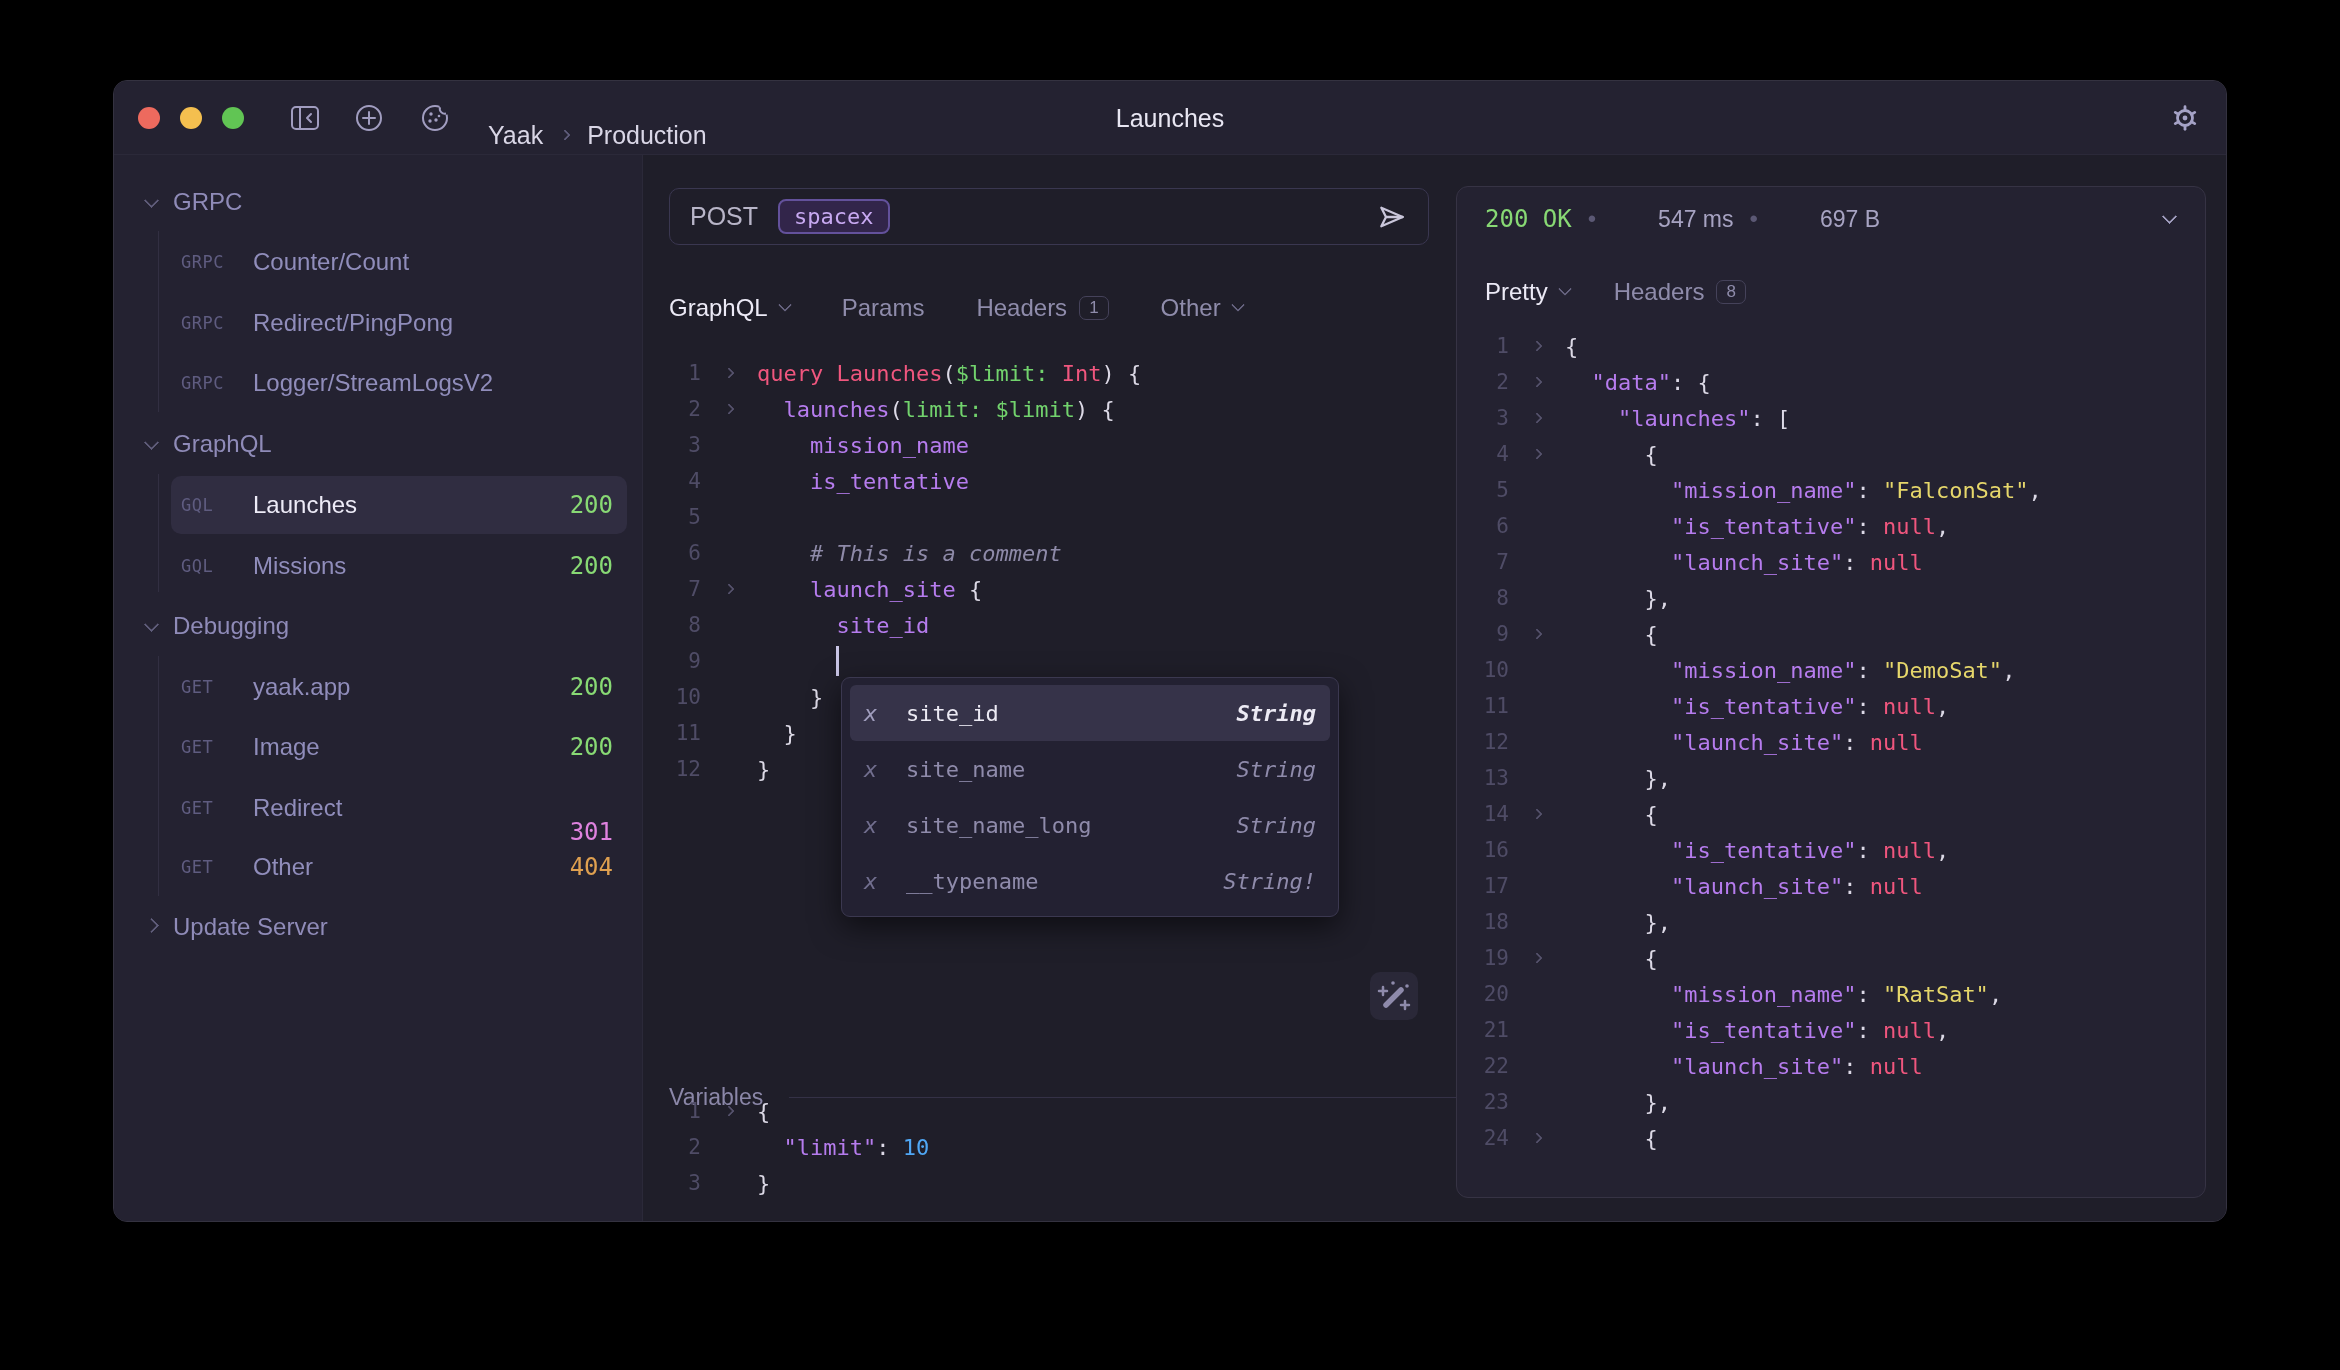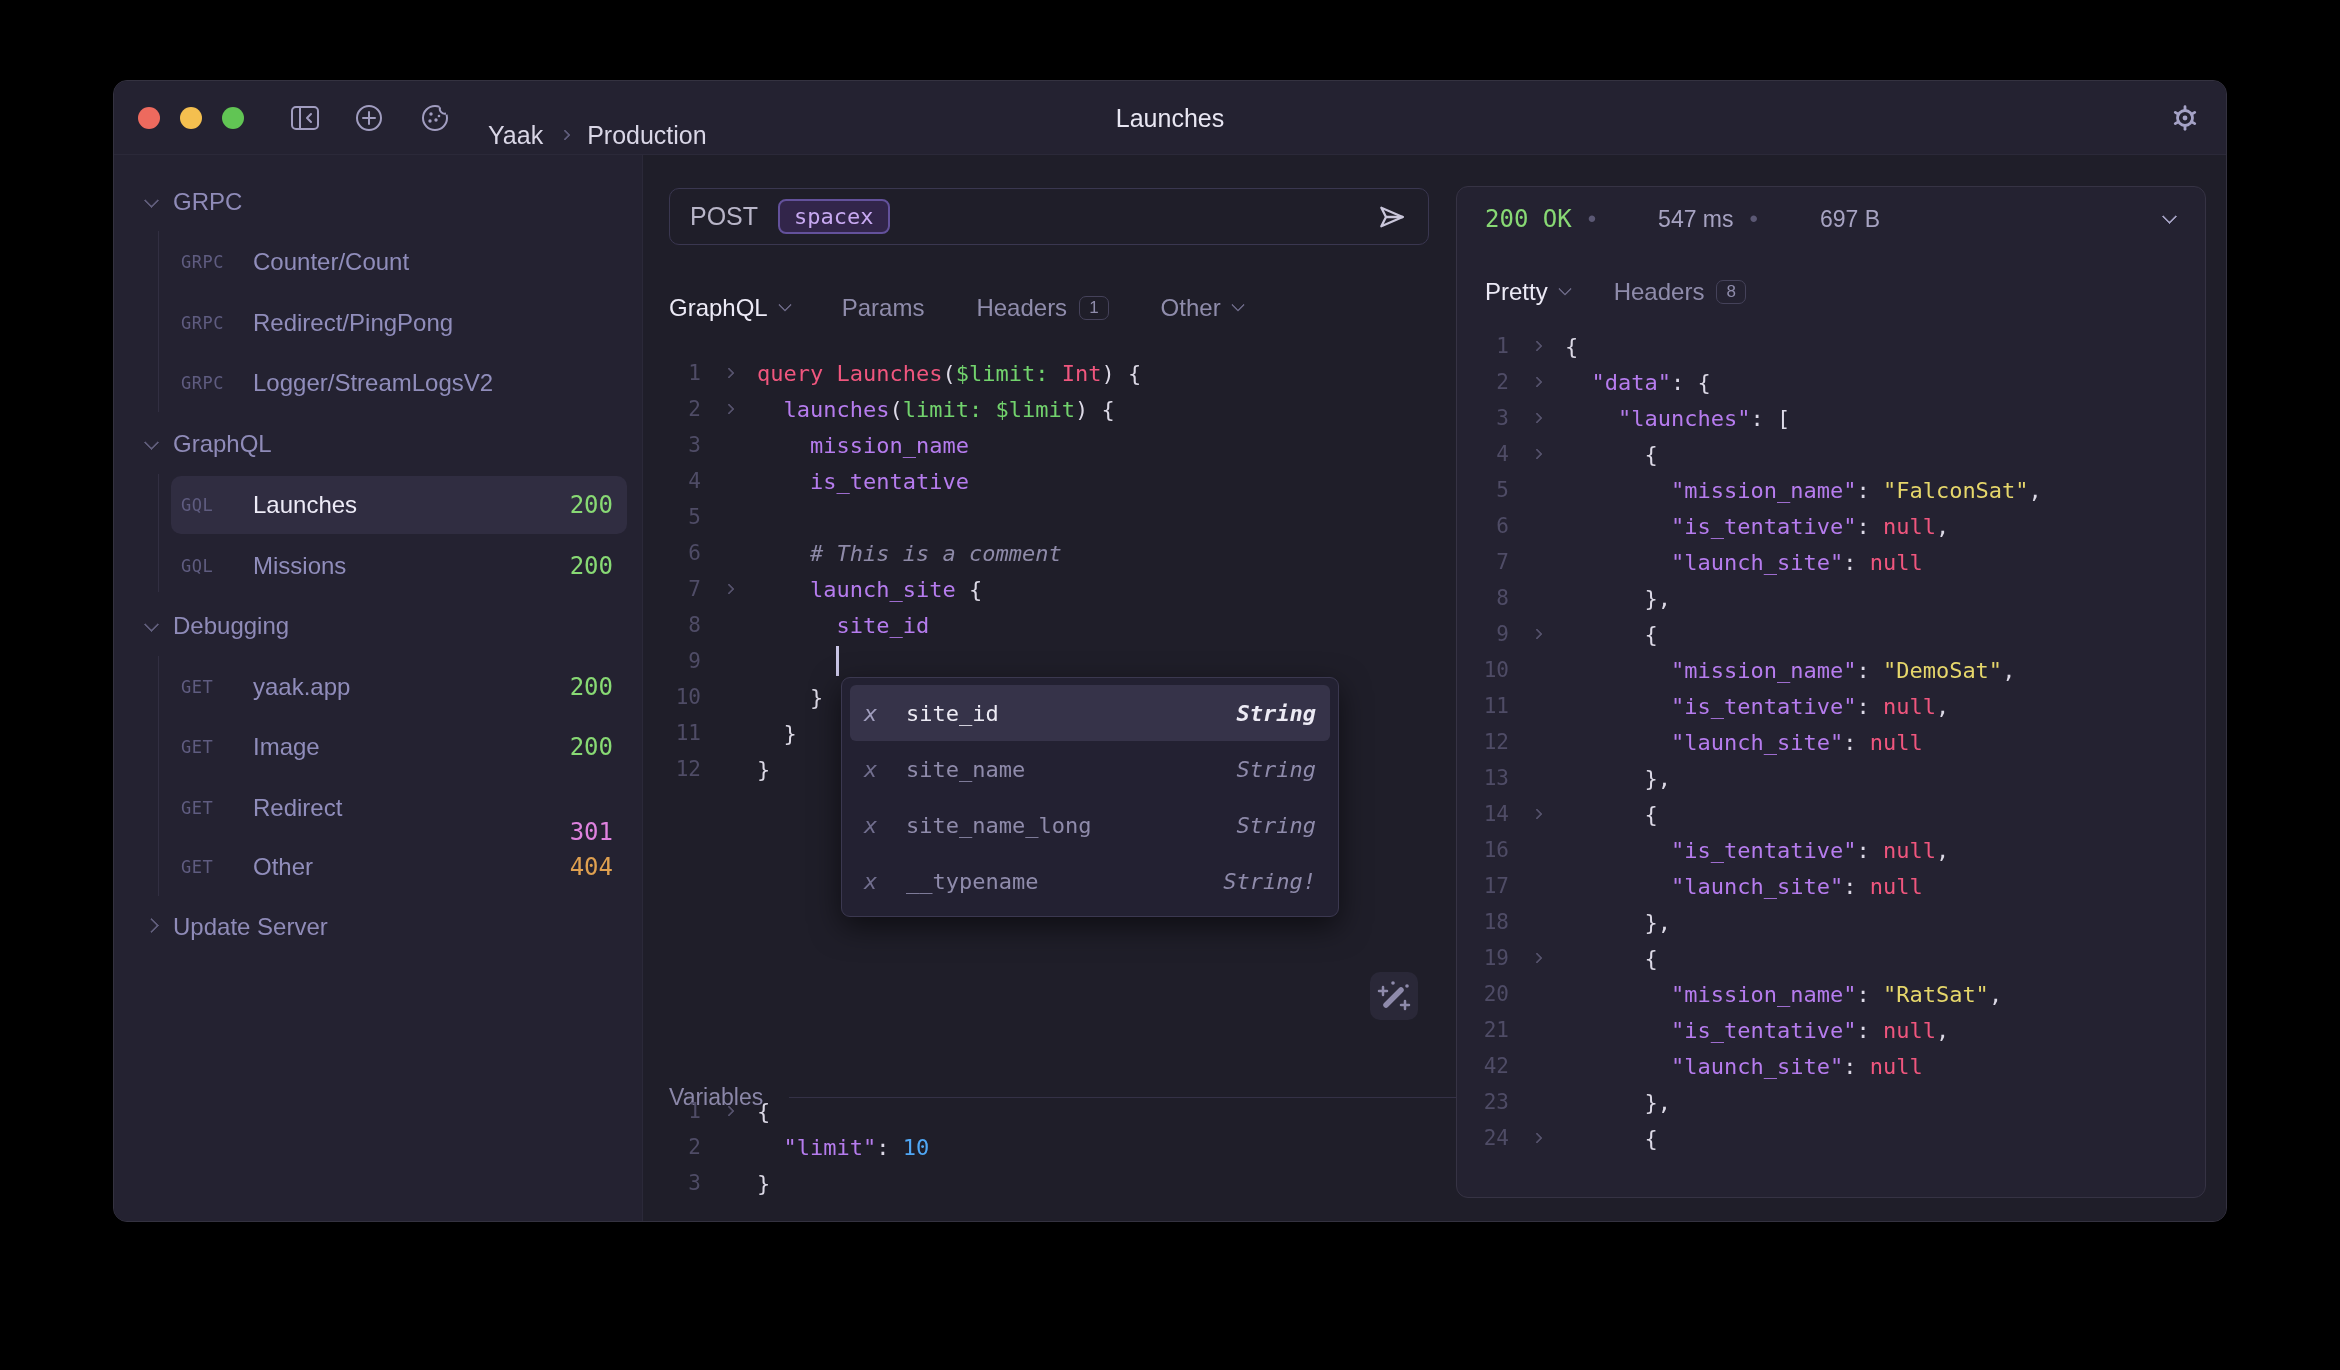--- a/index.html
+++ b/index.html
@@ -330,20 +330,20 @@
           <div class="cl"><span class="ln">11</span><span class="fd"></span><span class="cd"><span class="pn">        </span><span class="pu">"is_tentative"</span><span class="pn">: </span><span class="kw">null</span><span class="pn">,</span></span></div>
           <div class="cl"><span class="ln">12</span><span class="fd"></span><span class="cd"><span class="pn">        </span><span class="pu">"launch_site"</span><span class="pn">: </span><span class="kw">null</span></span></div>
           <div class="cl"><span class="ln">13</span><span class="fd"></span><span class="cd"><span class="pn">      },</span></span></div>
           <div class="cl"><span class="ln">14</span><span class="fd"><i class="chev r sm"></i></span><span class="cd"><span class="pn">      {</span></span></div>
           <div class="cl"><span class="ln">16</span><span class="fd"></span><span class="cd"><span class="pn">        </span><span class="pu">"is_tentative"</span><span class="pn">: </span><span class="kw">null</span><span class="pn">,</span></span></div>
           <div class="cl"><span class="ln">17</span><span class="fd"></span><span class="cd"><span class="pn">        </span><span class="pu">"launch_site"</span><span class="pn">: </span><span class="kw">null</span></span></div>
           <div class="cl"><span class="ln">18</span><span class="fd"></span><span class="cd"><span class="pn">      },</span></span></div>
           <div class="cl"><span class="ln">19</span><span class="fd"><i class="chev r sm"></i></span><span class="cd"><span class="pn">      {</span></span></div>
           <div class="cl"><span class="ln">20</span><span class="fd"></span><span class="cd"><span class="pn">        </span><span class="pu">"mission_name"</span><span class="pn">: </span><span class="ye">"RatSat"</span><span class="pn">,</span></span></div>
           <div class="cl"><span class="ln">21</span><span class="fd"></span><span class="cd"><span class="pn">        </span><span class="pu">"is_tentative"</span><span class="pn">: </span><span class="kw">null</span><span class="pn">,</span></span></div>
-          <div class="cl"><span class="ln">42</span><span class="fd"></span><span class="cd"><span class="pn">        </span><span class="pu">"launch_site"</span><span class="pn">: </span><span class="kw">null</span></span></div>
+          <div class="cl"><span class="ln">22</span><span class="fd"></span><span class="cd"><span class="pn">        </span><span class="pu">"launch_site"</span><span class="pn">: </span><span class="kw">null</span></span></div>
           <div class="cl"><span class="ln">23</span><span class="fd"></span><span class="cd"><span class="pn">      },</span></span></div>
           <div class="cl"><span class="ln">24</span><span class="fd"><i class="chev r sm"></i></span><span class="cd"><span class="pn">      {</span></span></div>
         </div>
     </div>
 
   </div>
 </div>
 
 </body></html>

